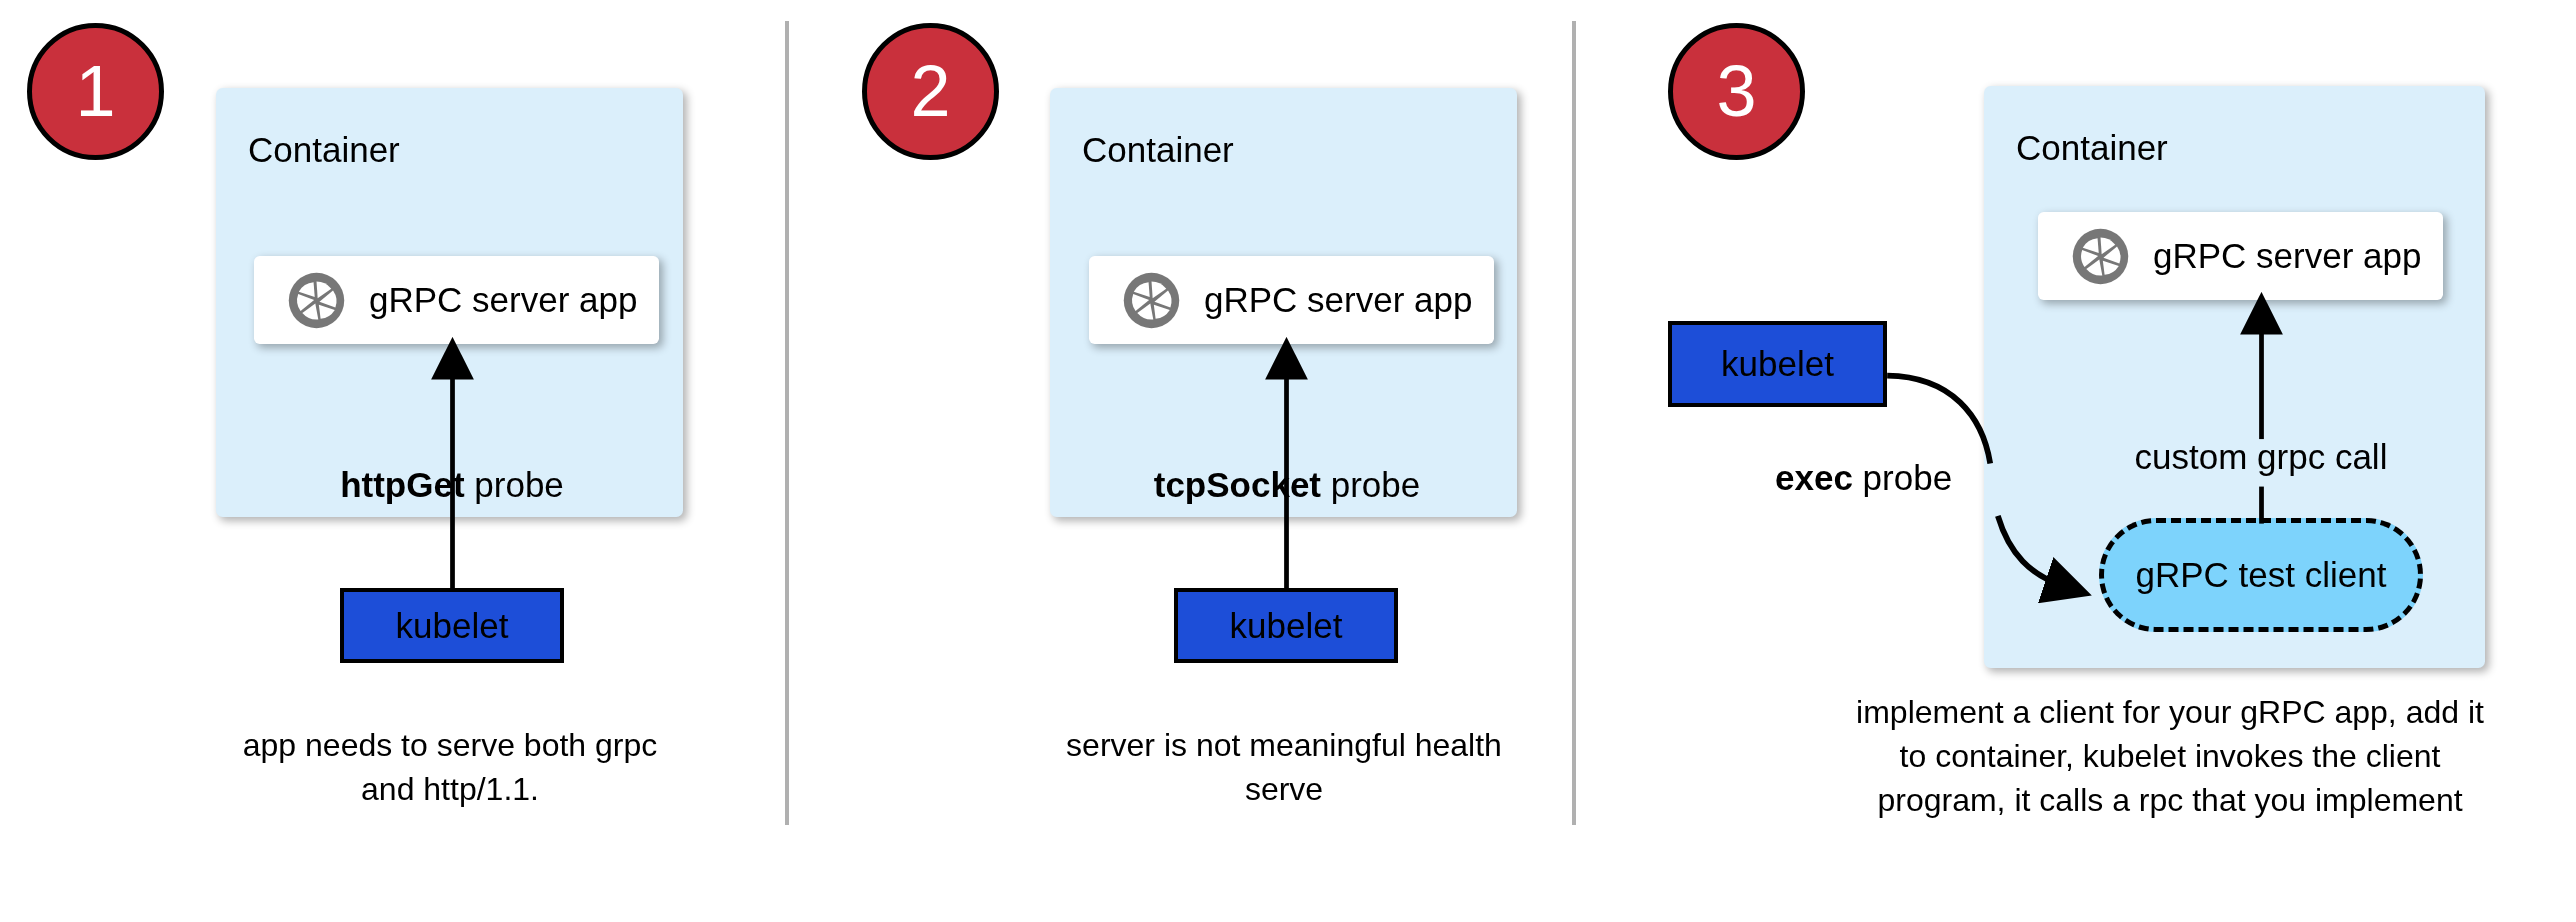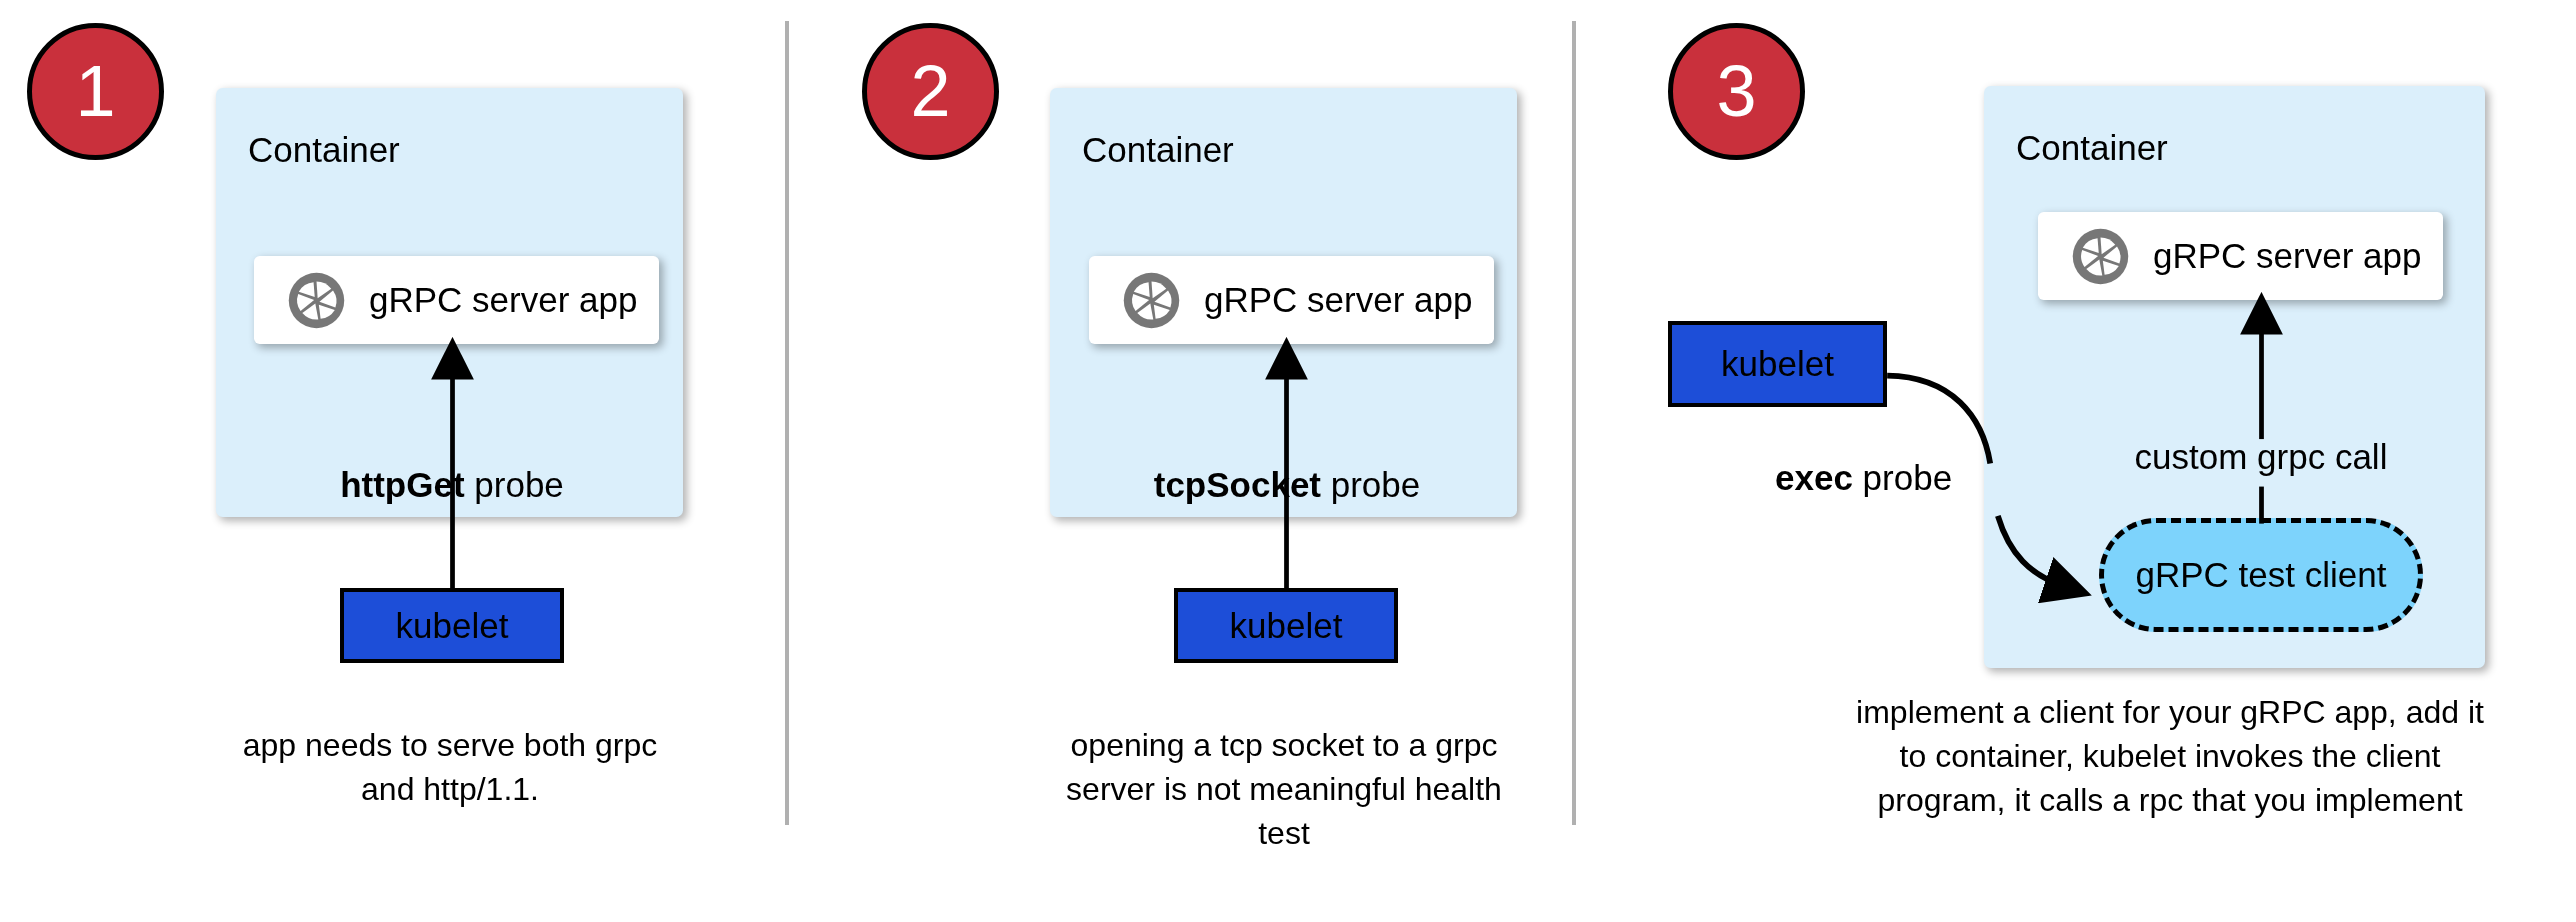--- a/index.html
+++ b/index.html
@@ -204,23 +204,22 @@
       <line x1="30" y1="300" x2="30" y2="18" stroke="#000000" stroke-width="5" marker-end="url(#ah2)"></line>
     </svg>
 
     <div class="probe-label" style="left:1096px; top:466px; width:382px;">
       <b>tcpSocket</b><span> probe</span>
     </div>
 
     <div class="kubelet-box" style="left:1174px; top:588px; width:224px; height:75px;">kubelet</div>
 
     <div class="caption" style="left:1031px; top:723px; width:506px;">
-      <div>opening a tcp socket to a grpc</div>
       <div>server is not meaningful health</div>
-      <div>test</div>
+      <div>serve</div>
     </div>
   </div>
 
   <div>
     <div class="badge" style="left:1668px; top:23px;">3</div>
 
     <div class="container-box" style="left:1984px; top:86px; width:501px; height:582px;">
       <div class="container-label">Container</div>
     </div>
 

